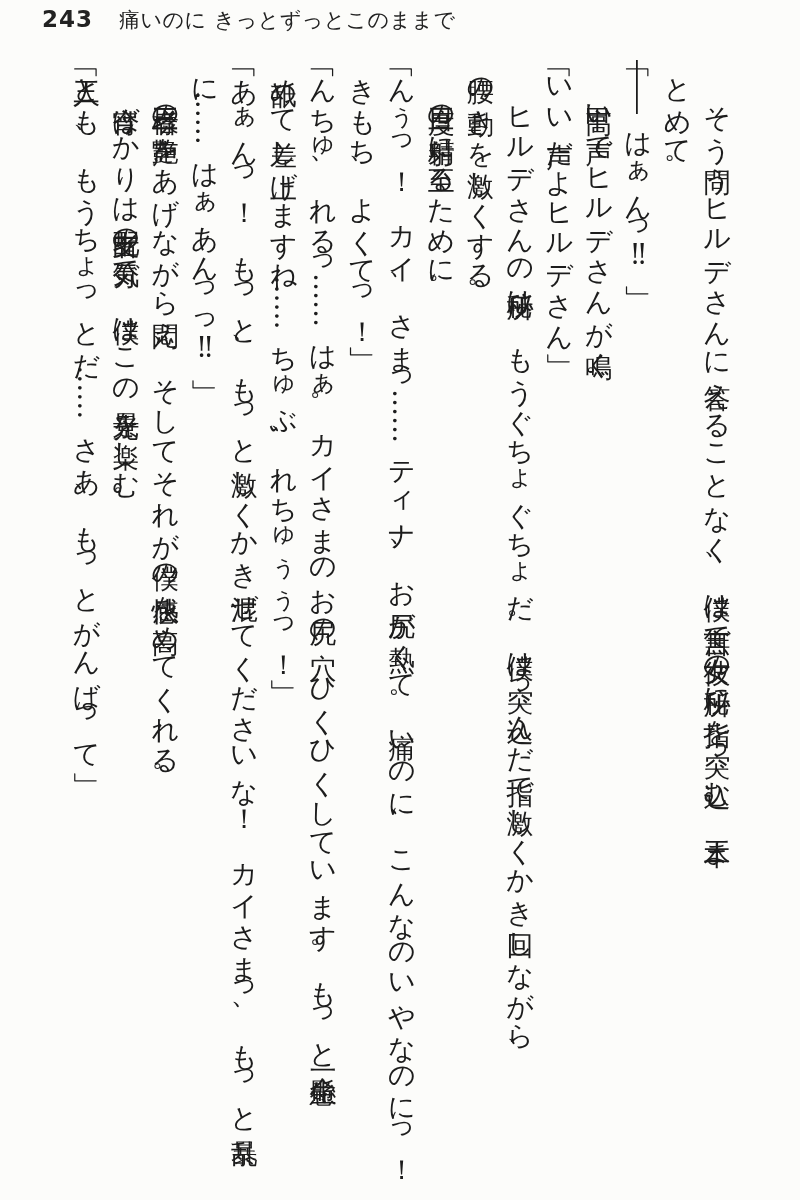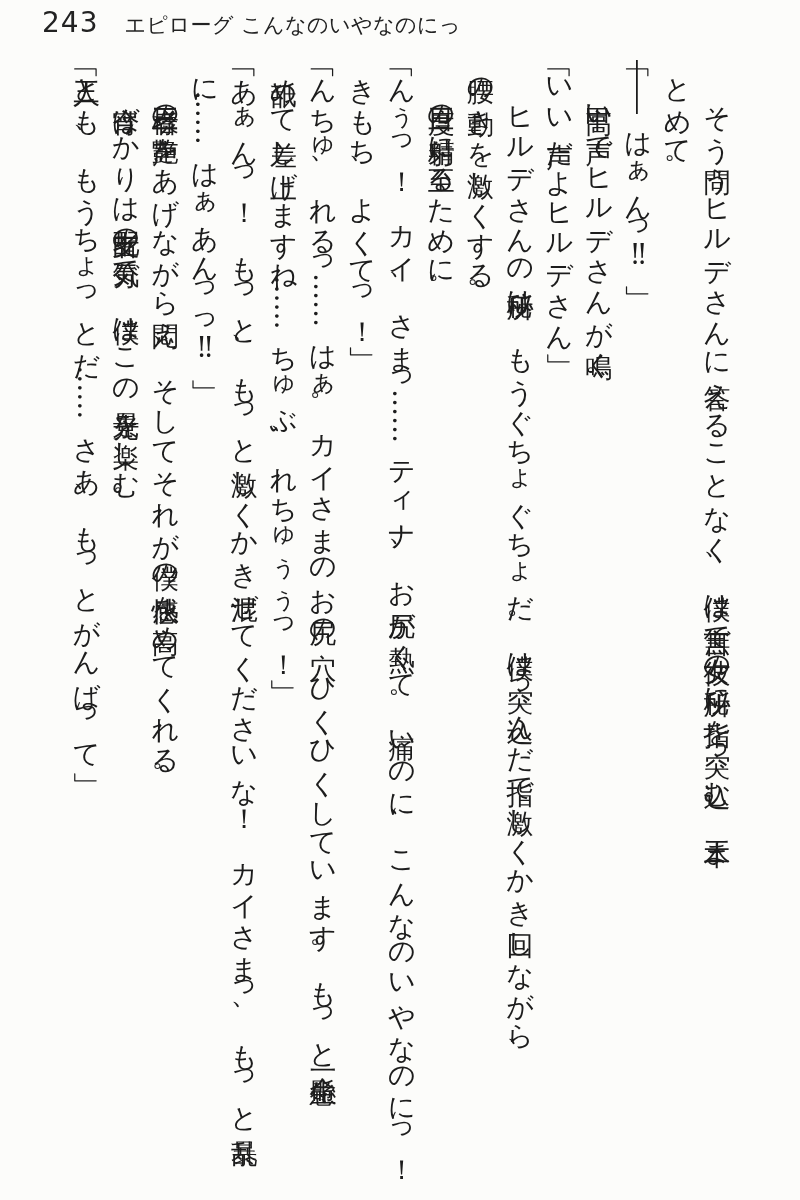--- a/index.html
+++ b/index.html
@@ -20,22 +20,22 @@
     top: 6px;
     left: 42px;
     display: flex;
     align-items: baseline;
     gap: 26px;
     font-family: "DejaVu Sans", "Liberation Sans", sans-serif;
     color: #222222;
     white-space: nowrap;
   }
   .page-number {
-    font-size: 28px;
-    font-weight: 400;
+    font-size: 23px;
+    font-weight: 700;
     letter-spacing: 1px;
     text-align: right;
   }
   .chapter-title {
     font-size: 21px;
     font-weight: 500;
     letter-spacing: 0.5px;
   }
   .text-columns {
     position: absolute;
@@ -55,21 +55,21 @@
     white-space: pre-wrap;
   }
 </style>
 </head>
 <body>
 
 <div class="book-page">
 
   <div class="page-header">
     <span class="page-number">243</span>
-    <span class="chapter-title">エピローグ こんなのいやなのにっ</span>
+    <span class="chapter-title">痛いのに きっとずっとこのままで</span>
   </div>
 
   <div class="text-columns">
       <p>　そう問うヒルデさんに答えることなく、僕は無言で彼女の秘所に指を突っ込む。三本ま</p>
       <p>とめて。</p>
       <p>「――はぁんっ‼」</p>
       <p>　甲高い声でヒルデさんが鳴く。</p>
       <p>「いい声だよヒルデさん」</p>
       <p>　ヒルデさんの秘所は、もうぐちょぐちょだ。僕は突っ込んだ指で激しくかき回しながら、</p>
       <p>腰の動きを激しくする。</p>

